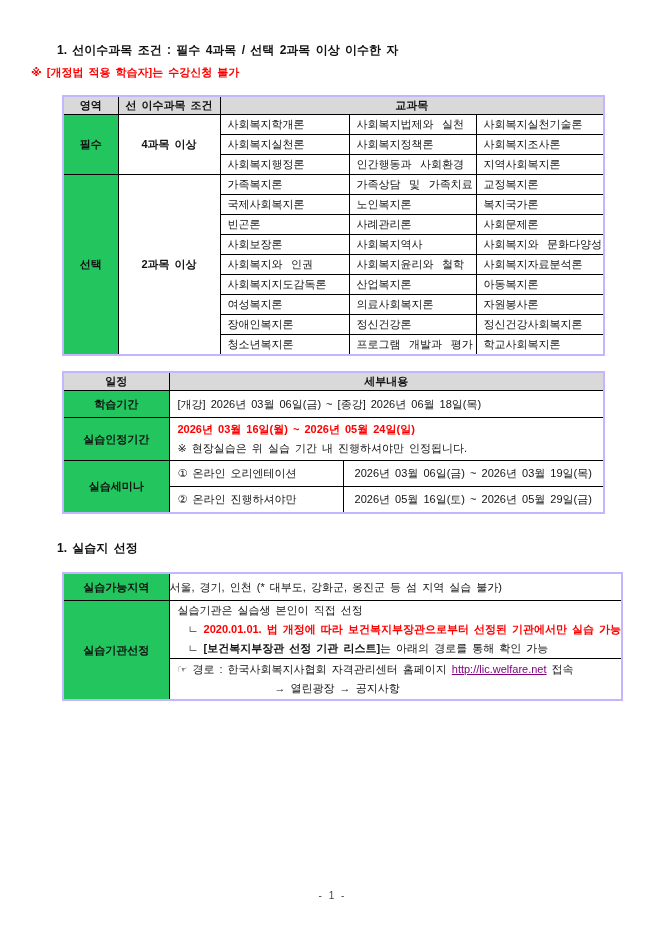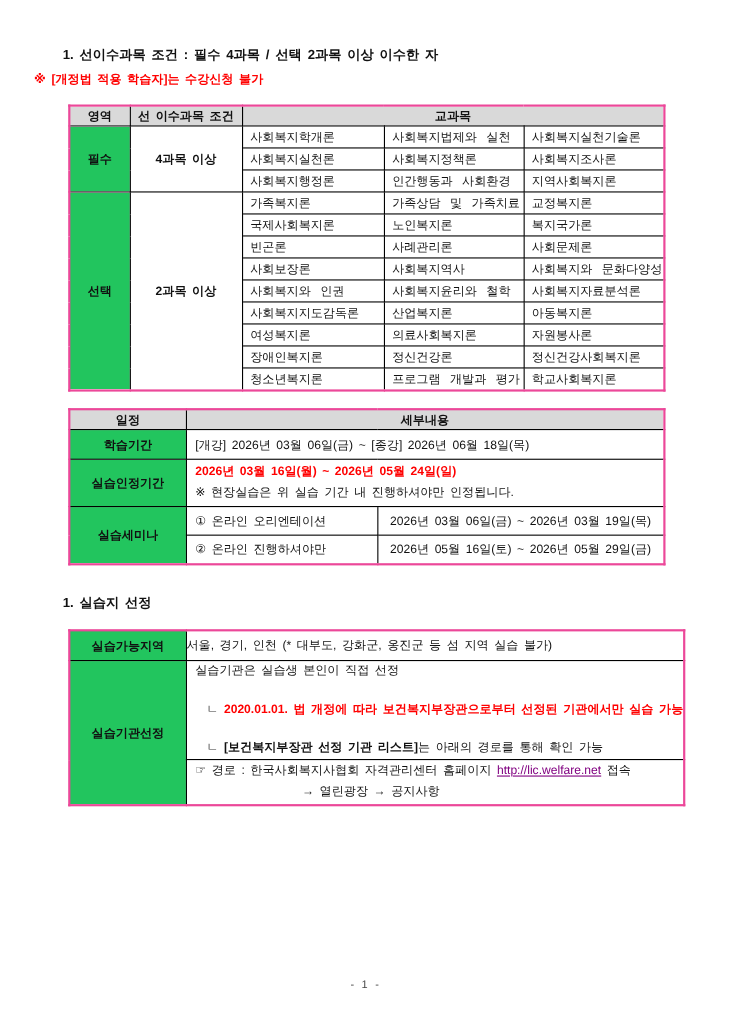--- a/index.html
+++ b/index.html
@@ -18,41 +18,41 @@
   }
   .h1{margin-top:42px;}
   .h2{margin-top:18px;}
   .h3{margin-top:26px;}
   .note{
     margin:6px 0 0 31px;font-size:11px;word-spacing:2px;line-height:15px;
   }
   .note.red{color:#ff0000;font-weight:bold;}
   table.t{
     border-collapse:collapse;margin:15px 0 0 62px;table-layout:fixed;
-    border:2px solid #ec4899;
+    border:2px solid #c4b5fd;
   }
   table.t th,table.t td{
     border:1px solid #000;font-size:11px;word-spacing:2px;
     padding:0;vertical-align:middle;overflow:hidden;white-space:nowrap;
   }
   table.t th{background:#d9d9d9;font-weight:bold;text-align:center;height:17px;}
   .t td.lbl{background:#22c55e;font-weight:bold;text-align:center;}
   .t td.cond{font-weight:bold;text-align:center;}
   .t1 td.course{height:19px;padding-left:7px;text-align:left;font-family:Liberation Mono, monospace;}
   .t2 td.val{padding-left:8px;text-align:left;}
   .t2 tr.r1 td{height:26px;}
   .t2 tr.r2 td{height:42px;}
   .t2 tr.r3 td,.t2 tr.r4 td{height:25px;}
   .t2 td.date{text-align:center;}
   .red-bold{color:#ff0000;font-weight:bold;}
   .ln{line-height:19px;padding-left:8px;text-align:left;white-space:nowrap;}
   .t3 tr.r1 td{height:26px;}
   .t3 td.multi{height:56px;}
   .t3 td.multi2{height:40px;}
-  .indent1{padding-left:18px;margin-top:16px;}
+  .indent1{padding-left:18px;}
   .indent2{padding-left:105px;}
   .marker{color:#333;}
   .bld{font-weight:bold;}
   a.plink{color:#800080;text-decoration:underline;cursor:pointer;}
   .page-num{
     position:absolute;left:0;right:0;bottom:40px;text-align:center;
     font-size:10px;color:#444;letter-spacing:2px;
   }
 </style>
 </head>

